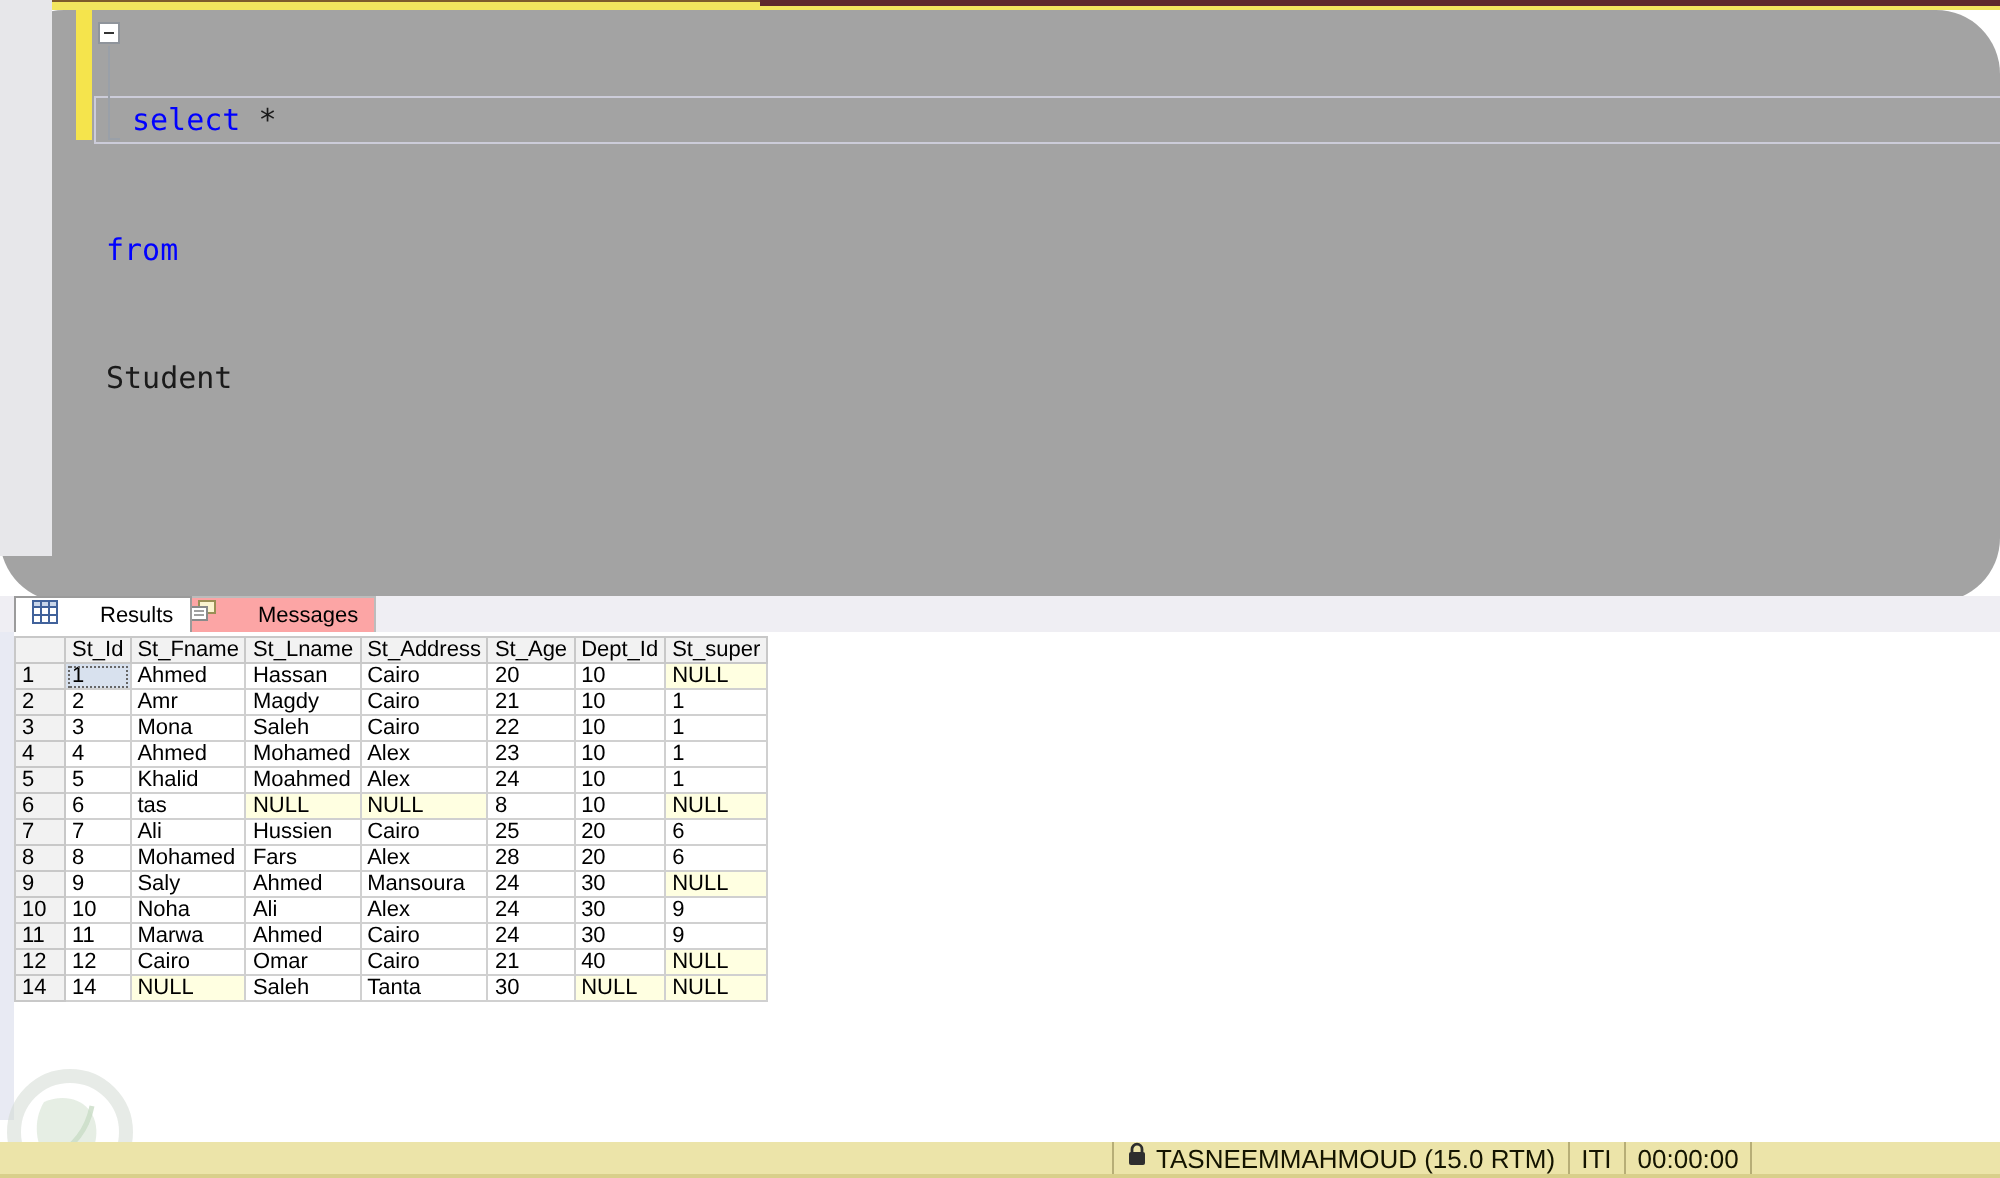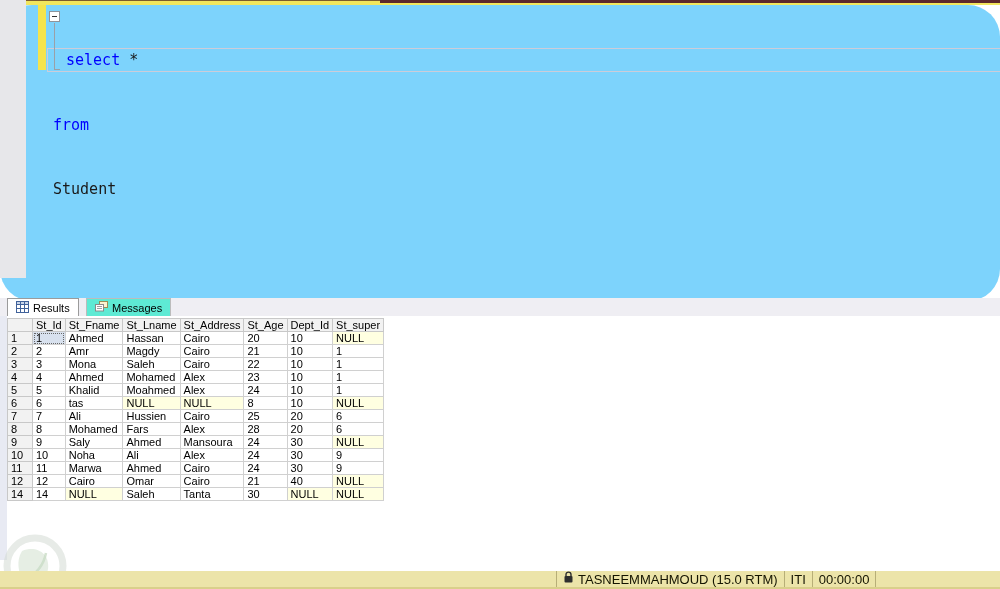--- a/index.html
+++ b/index.html
@@ -8,44 +8,44 @@
     background:#ffffff; font-family:"Liberation Sans", sans-serif;
     -webkit-font-smoothing:antialiased;
   }
   
   .topstrip { position:absolute; left:0; top:0; width:1000px; height:5px; }
   .topstrip .seg-grey   { position:absolute; left:0; top:0; width:26px; height:5px; background:#e7e7ea; }
   .topstrip .seg-yellow { position:absolute; left:26px; top:0; width:354px; height:5px; background:#f2e65e; border-top:1px solid #7d5c2c; box-sizing:border-box; }
   .topstrip .seg-maroon { position:absolute; left:380px; top:0; right:0; height:5px; background:linear-gradient(#5e282c 0 60%, #f2e65e 60% 100%); }
 
   
-  .editor { position:absolute; left:0; top:5px; width:1000px; height:296px; background:#7dd3fc;border-radius:32px; }
+  .editor { position:absolute; left:0; top:5px; width:1000px; height:296px; background:#a3a3a3;border-radius:32px; }
   .editor .margin { position:absolute; left:0; top:0; width:26px; height:273px; background:#e7e7ea; }
   .editor .change-bar { position:absolute; left:38px; top:0; width:8px; height:65px; background:#f5e44c; }
   .fold-box { position:absolute; left:49px; top:6px; width:11px; height:11px; background:#fff; border:1px solid #8f949b; box-sizing:border-box; }
   .fold-box::after { content:""; position:absolute; left:2px; top:4px; width:5px; height:1px; background:#333; }
   .fold-line { position:absolute; left:54px; top:18px; width:5px; height:46px; border-left:1px solid #9aa0a8; border-bottom:1px solid #9aa0a8; }
   .cur-line { position:absolute; left:47px; right:-2px; top:43px; height:22px; border:1px solid #ccccd9; }
   .code { position:absolute; left:53px; top:2px; font-family:"DejaVu Sans Mono", monospace; font-size:15px; line-height:21.5px; white-space:pre; z-index:2; }
   .code .line1 { padding-left:13px; }
   .kw    { color:#0000ff; }
   .plain { color:#1a1a1a; }
 
   
   .zoom-row { position:absolute; left:0; top:281px; width:1000px; height:15px; background:#e9e7ee; border-top:1px solid #d2d2d2; box-sizing:border-box; }
   .zoom-select { position:absolute; left:0; top:-1px; width:72px; height:16px; background:#fff; border:1px solid #b3b3b3; box-sizing:border-box; display:flex; align-items:center; font-size:11px; color:#111; cursor:default; }
   .zoom-select .val { flex:1; padding-left:5px; }
   .zoom-select .dd  { width:14px; text-align:center; font-size:7px; color:#3a3a3a; }
   .hscroll-arrow { position:absolute; left:76px; top:2px; font-size:9px; color:#9595a0; line-height:11px; }
 
   
   .tab-row { position:absolute; left:0; top:298px; width:1000px; height:18px; background:#efeef3; }
-  .tab { position:absolute; top:0; height:18px; display:flex; align-items:center; gap:4px; font-size:11px; color:#000; padding:0 8px; box-sizing:border-box; cursor:default; }
+  .tab { position:absolute; top:0; height:18px; display:flex; align-items:center; gap:21px; font-size:11px; color:#000; padding:0 8px; box-sizing:border-box; cursor:default; }
   .tab.active { left:7px; background:#fff; border:1px solid #9b9b9b; border-bottom:none; z-index:2; }
-  .tab.inactive { left:86px; background:#5eead4; border:1px solid #bcbcbc; border-bottom:none; }
+  .tab.inactive { left:86px; background:#fca5a5; border:1px solid #bcbcbc; border-bottom:none; }
 
   
   .results-area { position:absolute; left:0; top:316px; width:1000px; height:255px; background:#fff; }
   .results-left-strip { position:absolute; left:0; top:0; width:7px; height:244px; background:#e8eaf3; }
   table.grid { position:absolute; left:7px; top:2px; border-collapse:collapse; font-size:11px; table-layout:fixed; background:#fff; }
   table.grid th, table.grid td { border:1px solid #d0d0d0; height:13px; padding:0 3px; text-align:left; font-weight:normal; white-space:nowrap; overflow:hidden; box-sizing:border-box; }
   table.grid thead th { background:#f2f2f2; border-color:#c8c8c8; color:#000; }
   table.grid th.rowhdr { background:#f2f2f2; border-color:#c8c8c8; }
   table.grid td { background:#fff; color:#000; }
   table.grid td.null { background:#ffffe1; }

